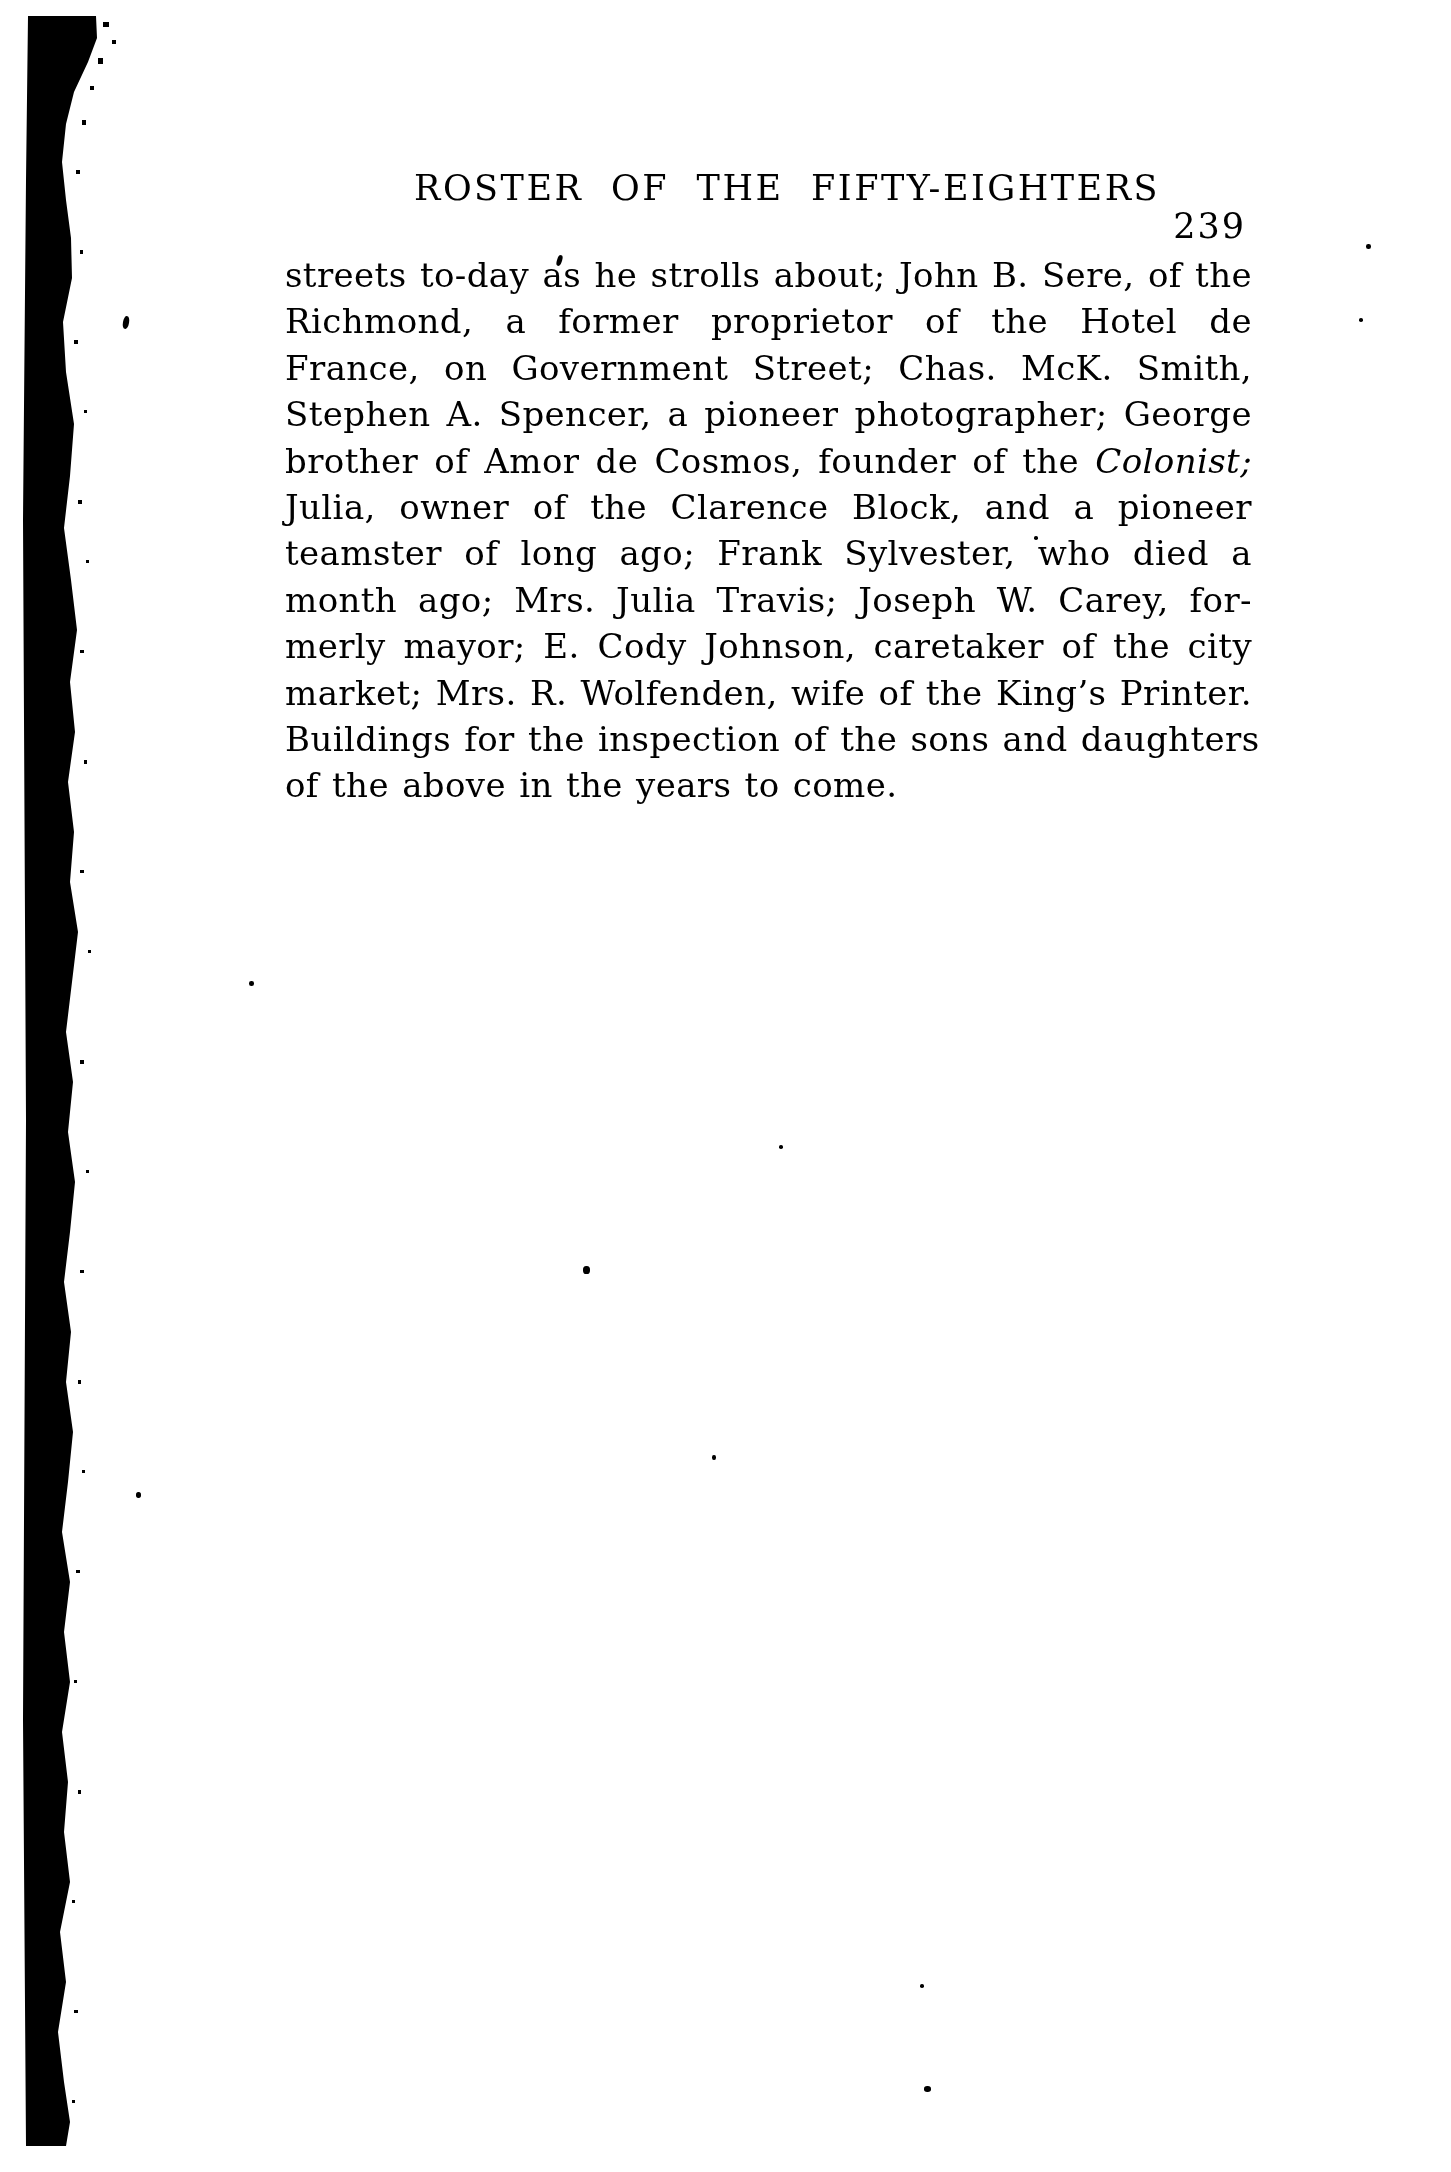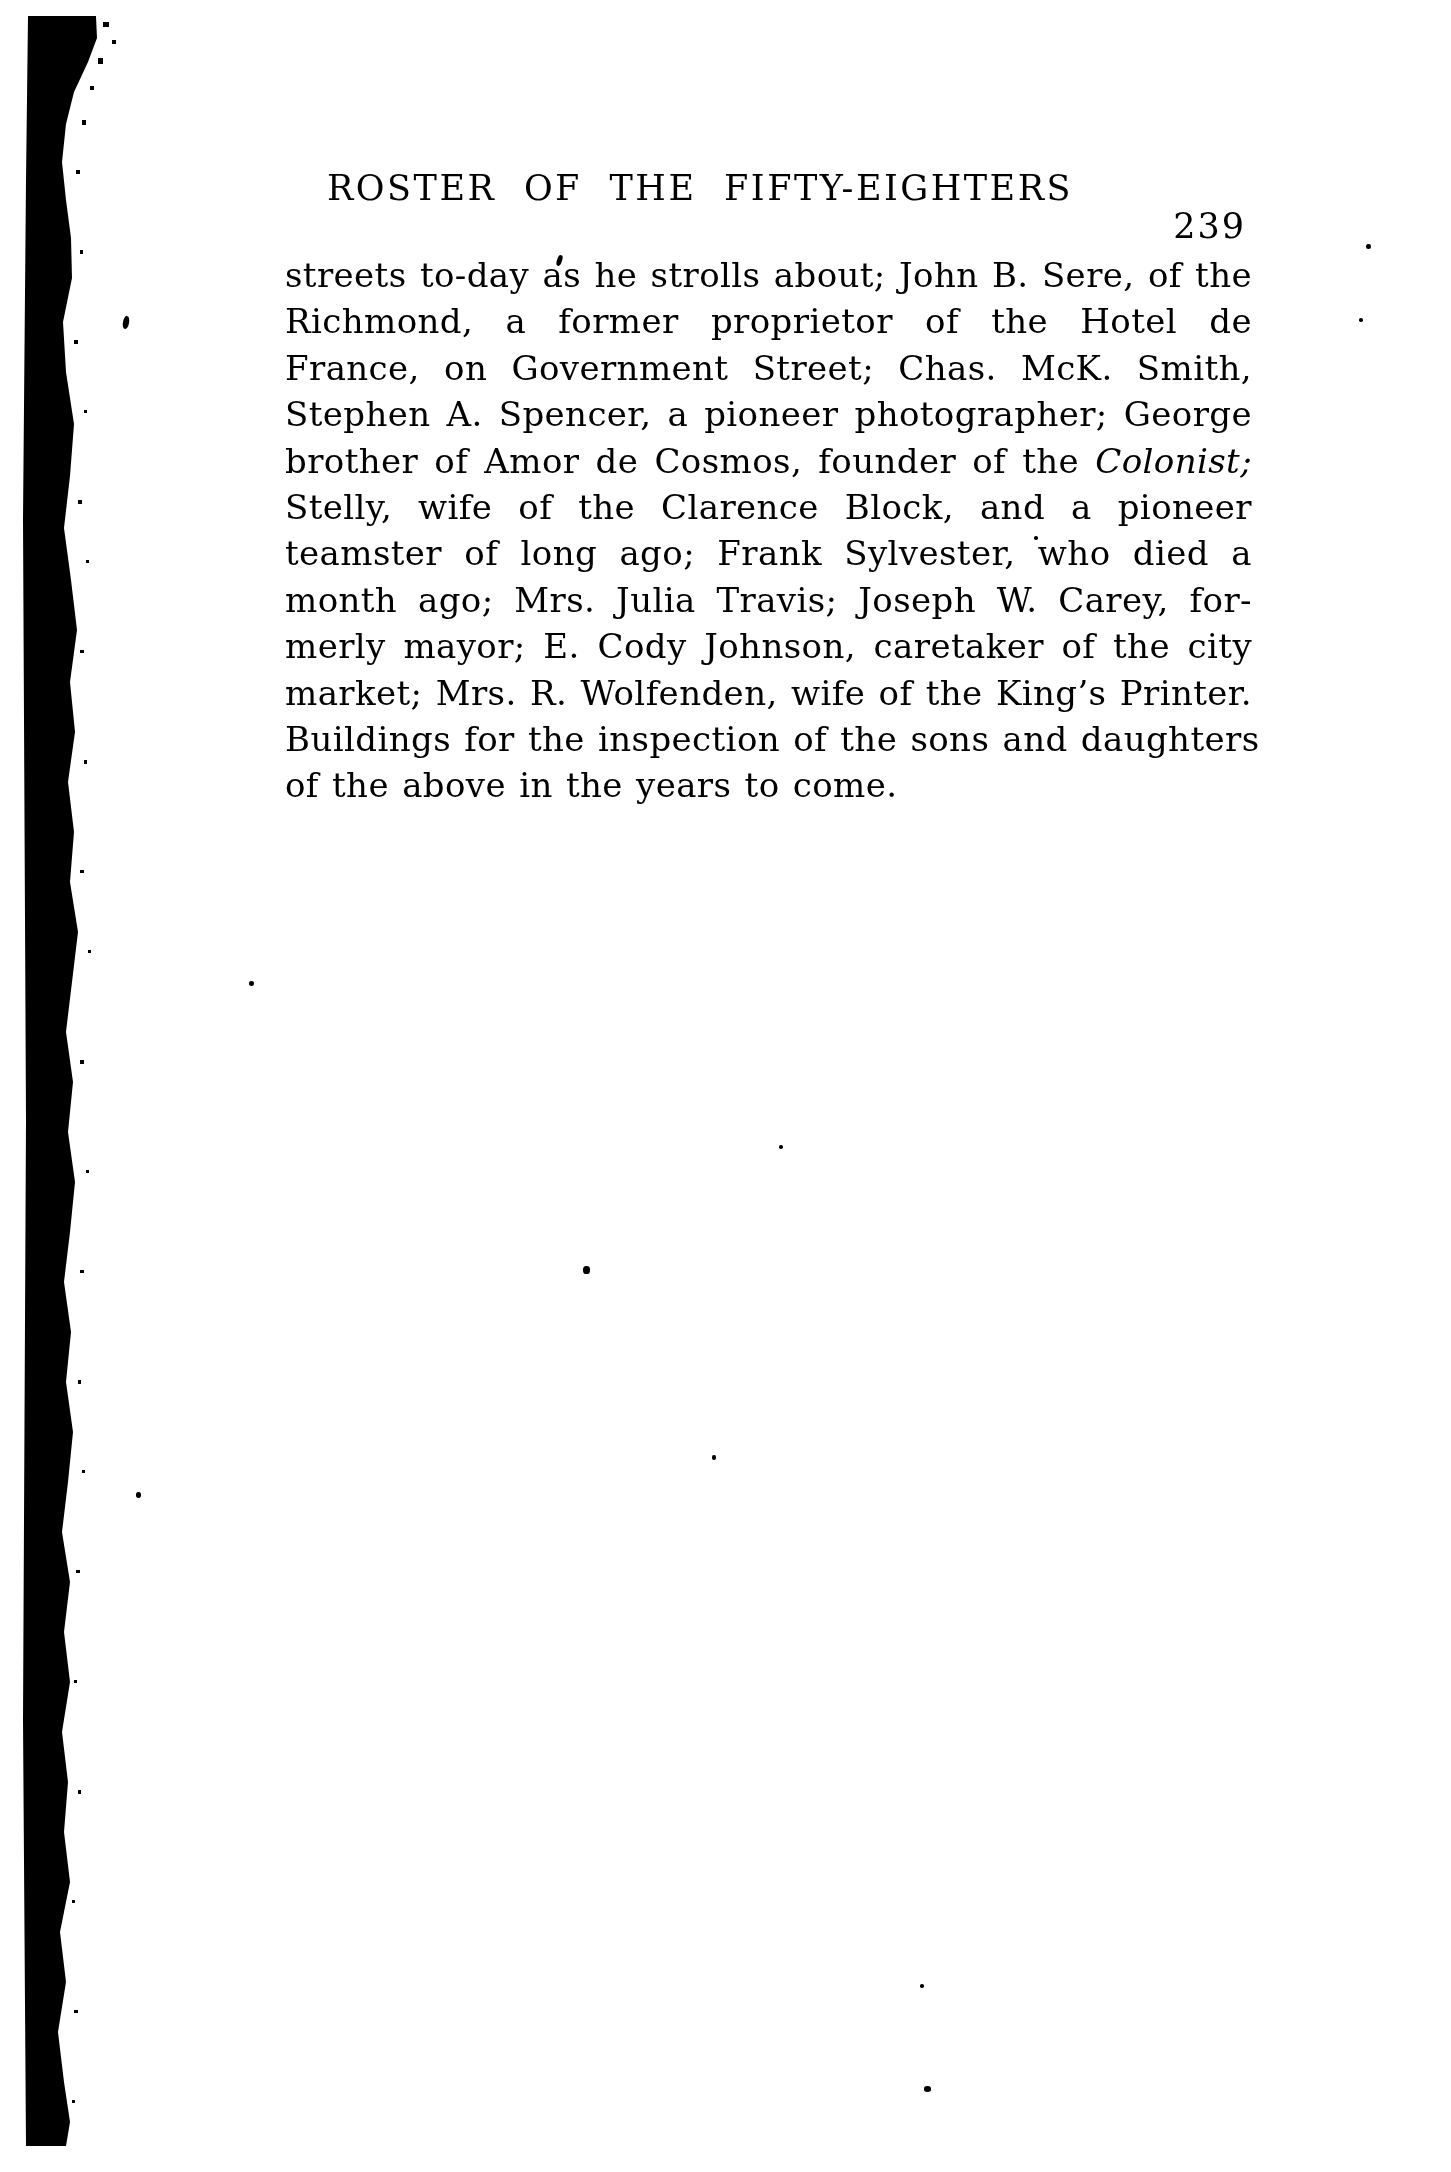--- a/index.html
+++ b/index.html
@@ -33,21 +33,21 @@
     width: 1012px;
     height: 48px;
     font-size: 35px;
     line-height: 48px;
     white-space: nowrap;
   }
   .header-title {
     position: absolute;
     left: 0;
     right: 92px;
-    text-align: center;
+    text-align: right;
     letter-spacing: 2.5px;
     word-spacing: 14px;
   }
   .page-number {
     position: absolute;
     right: 6px;
     letter-spacing: 2px;
     margin-top: 38px;
   }
   
@@ -129,21 +129,21 @@
     <span class="header-title">ROSTER OF THE FIFTY-EIGHTERS</span>
     <span class="page-number">239</span>
   </div>
 
   <div class="body-text" id="body-text">
       <div class="line"><span>streets to-day as he strolls about; John B. Sere, of the</span></div>
       <div class="line"><span>Richmond, a former proprietor of the Hotel de</span></div>
       <div class="line"><span>France, on Government Street; Chas. McK. Smith,</span></div>
       <div class="line"><span>Stephen A. Spencer, a pioneer photographer; George</span></div>
       <div class="line"><span>brother of Amor de Cosmos, founder of the </span><span class="it">Colonist;</span></div>
-      <div class="line"><span>Stelly, wife of the Clarence Block, and a pioneer</span></div>
+      <div class="line"><span>Julia, owner of the Clarence Block, and a pioneer</span></div>
       <div class="line"><span>teamster of long ago; Frank Sylvester, who died a</span></div>
       <div class="line"><span>month ago; Mrs. Julia Travis; Joseph W. Carey, for-</span></div>
       <div class="line"><span>merly mayor; E. Cody Johnson, caretaker of the city</span></div>
       <div class="line"><span>market; Mrs. R. Wolfenden, wife of the King’s Printer.</span></div>
       <div class="line"><span>Buildings for the inspection of the sons and daughters</span></div>
       <div class="line last"><span>of the above in the years to come.</span></div>
     </div>
 
   <div class="speck" style="left:557px;top:255px;width:5px;height:11px;transform:rotate(18deg);"></div>
   <div class="speck" style="left:123px;top:316px;width:6px;height:13px;transform:rotate(10deg);"></div>

